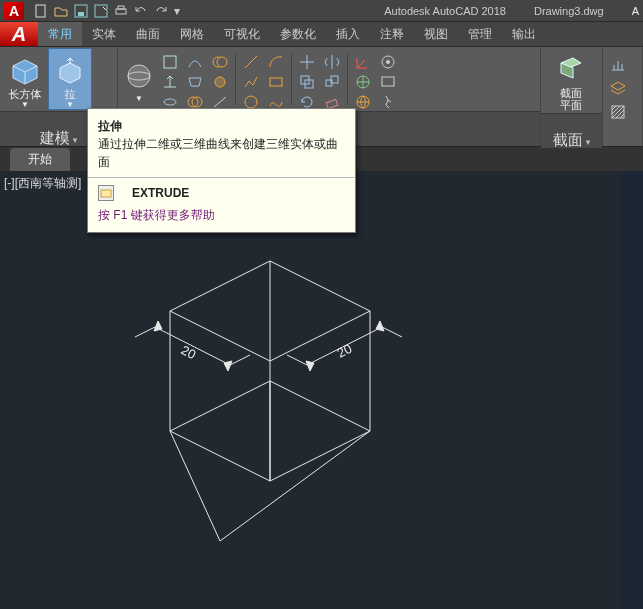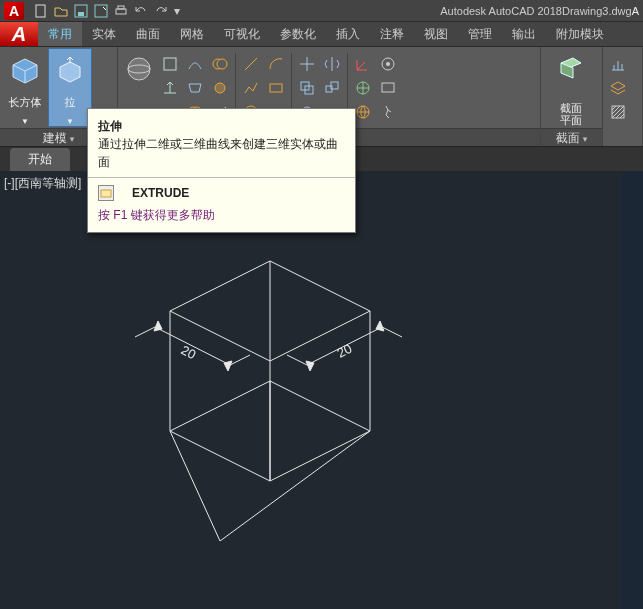--- a/index.html
+++ b/index.html
@@ -2,33 +2,33 @@
 <html><head>
 <meta charset="utf-8">
 <style>
   *{box-sizing:border-box;margin:0;padding:0;font-family:"Microsoft YaHei",Arial,sans-serif;}
   body{width:643px;height:609px;background:#1b2735;overflow:hidden;position:relative;}
   
   .qat{height:22px;background:#444;display:flex;align-items:center;padding:0 4px;gap:6px;border-bottom:1px solid #2a2a2a;}
   .qat .logo{width:20px;height:18px;background:linear-gradient(135deg,#e00 0%,#900 100%);color:#fff;font-weight:bold;font-size:14px;display:flex;align-items:center;justify-content:center;border-radius:2px;margin-right:4px;}
   .qat .tool{color:#ccc;font-size:12px;cursor:pointer;}
   .qat svg{display:block;}
-  .qat .title{margin-left:auto;color:#ccc;font-size:11px;display:flex;gap:0;white-space:nowrap;}
+  .qat .title{margin-left:auto;color:#ccc;font-size:11px;display:flex;gap:28px;white-space:nowrap;}
   .qat .title span:last-child{color:#eee;}
   
   .tabs{height:25px;background:#444;display:flex;align-items:stretch;border-bottom:1px solid #2a2a2a;}
   .tabs .app-a{width:38px;background:linear-gradient(180deg,#e43 0%,#a00 100%);color:#fff;font:italic bold 20px/25px Arial;text-align:center;}
   .tabs .tab{padding:0 10px;color:#ccc;font-size:12px;line-height:25px;cursor:pointer;}
   .tabs .tab.active{background:#5b5b5b;color:#7dd3fc;}
   
   .ribbon{height:100px;background:#5b5b5b;display:flex;border-bottom:1px solid #222;}
   .panel{border-right:1px solid #444;display:flex;flex-direction:column;position:relative;}
   .panel-body{flex:1;display:flex;padding:2px 4px;gap:3px;}
-  .panel-title{height:18px;line-height:18px;text-align:center;font-size:12px;color:#ddd;background:#4a4a4a;border-top:1px solid #3a3a3a;white-space:nowrap;padding:0 6px;}
-  .bigbtn{display:flex;flex-direction:column;align-items:center;justify-content:space-between;padding-top:2px;width:42px;cursor:pointer;}
+  .panel-title{height:18px;line-height:18px;text-align:center;font-size:15px;color:#ddd;background:#4a4a4a;border-top:1px solid #3a3a3a;white-space:nowrap;padding:17px 6px;}
+  .bigbtn{display:flex;flex-direction:column;align-items:center;justify-content:center;padding-top:2px;width:42px;cursor:pointer;}
   .bigbtn.sel{background:#73a0cd;outline:1px solid #3b6ea5;}
   .bigicon{width:32px;height:32px;margin:2px 0;}
   .cap{font-size:11px;color:#eee;text-align:center;line-height:12px;}
   .drop{font-size:8px;color:#eee;}
   .col{display:flex;flex-direction:column;gap:2px;justify-content:flex-start;padding-top:4px;}
   .sbtn{width:22px;height:22px;display:flex;align-items:center;justify-content:center;cursor:pointer;}
   .sbtn svg{display:block;}
   .sep{width:1px;background:#444;margin:4px 1px;}
   
   .filetabs{height:24px;background:#333;display:flex;align-items:flex-end;padding-left:10px;}
@@ -107,21 +107,20 @@
   <div class="tab">实体</div>
   <div class="tab">曲面</div>
   <div class="tab">网格</div>
   <div class="tab">可视化</div>
   <div class="tab">参数化</div>
   <div class="tab">插入</div>
   <div class="tab">注释</div>
   <div class="tab">视图</div>
   <div class="tab">管理</div>
   <div class="tab">输出</div>
-  <div class="tab">附加模块</div>
 </div>
 
 <div class="ribbon">
 
   <div class="panel" style="width:118px">
     <div class="panel-body">
       <div class="bigbtn">
         <svg class="bigicon" viewBox="0 0 32 32">
             <path d="M4 12l12-6 12 6v12l-12 6-12-6z" fill="#6fa8dc" stroke="#cfe2f3"></path>
             <path d="M4 12l12 6 12-6M16 18v12" stroke="#cfe2f3" fill="none"></path>

